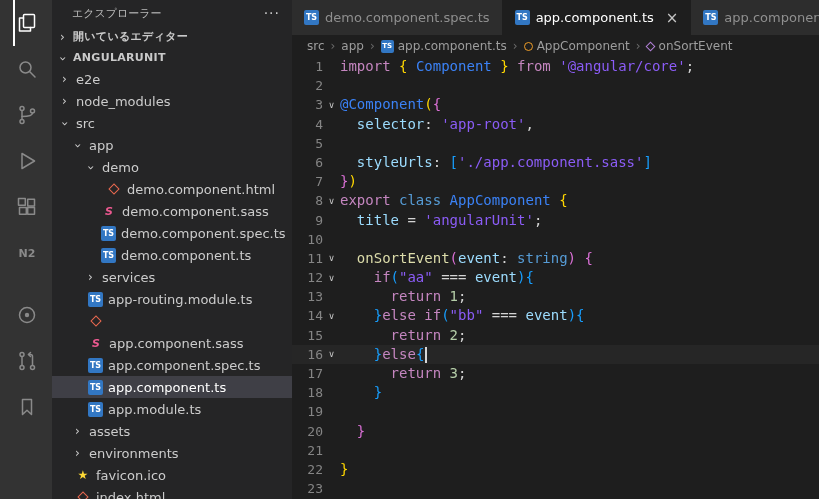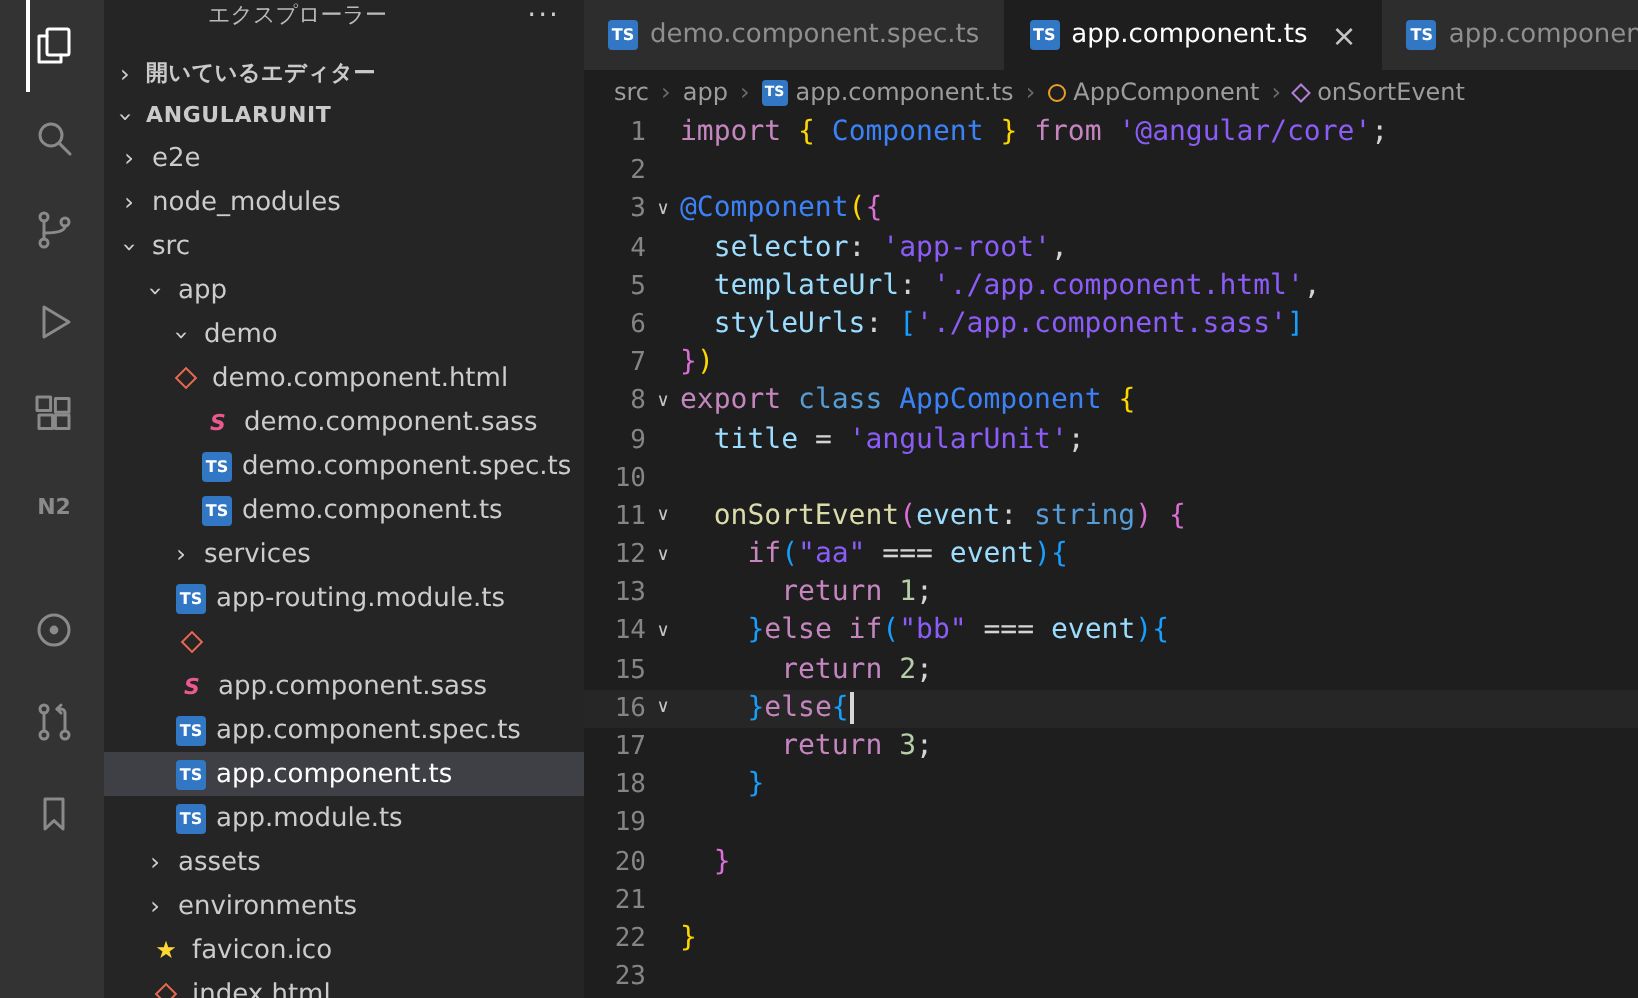--- a/index.html
+++ b/index.html
@@ -11,22 +11,22 @@
   .activity-bar { width:52px; flex:none; background:#333333; display:flex; flex-direction:column;align-items:center; }
   .ab-item { height:46px; display:flex; align-items:center; justify-content:center;
     color:#8a8a8a; border-left:2px solid transparent; cursor:pointer; }
   .ab-item.active { color:#ffffff; border-left-color:#ffffff; }
   .ab-item.gap { margin-top:16px; }
   .ab-item svg { width:24px; height:24px; fill:none; stroke:currentColor; stroke-width:1.5;
     stroke-linecap:round; stroke-linejoin:round; }
 
   
   .sidebar { width:240px; flex:none; background:#252526; color:#cccccc; overflow:hidden; }
-  .sb-header { height:26px; display:flex; justify-content:space-between;
-    padding:0 12px 0 20px; font-size:11px; color:#bababa;margin-left:32px; }
+  .sb-header { height:26px; display:flex; align-items:center; justify-content:space-between;
+    padding:0 12px 0 20px; font-size:11px; color:#bababa; }
   .sb-more { font-size:14px; letter-spacing:1px; color:#cccccc; cursor:pointer; }
   .sb-section { height:21px; display:flex; align-items:center; gap:4px; padding-left:4px;
     font-size:11px; font-weight:bold; color:#cacaca; letter-spacing:.3px; cursor:pointer; }
   .chev { width:13px; flex:none; display:inline-block; text-align:center; font-size:12px;
     color:#cfcfcf; font-weight:normal; transform-origin:50% 55%; }
   .chev.open { transform:rotate(90deg); }
   .tree { overflow:hidden; }
   .sb-row { height:22px; display:flex; align-items:center; gap:5px; font-size:13px;
     color:#cccccc; cursor:pointer; white-space:nowrap; }
   .sb-row.selected { background:#3f3f46; color:#ffffff; }
@@ -164,21 +164,21 @@
           <span>src</span>
         </div>
         <div class="sb-row" style="padding-left: 19px;">
           <span class="chev open">›</span>
           <span>app</span>
         </div>
         <div class="sb-row" style="padding-left: 32px;">
           <span class="chev open">›</span>
           <span>demo</span>
         </div>
-        <div class="sb-row" style="padding-left: 33px;">
+        <div class="sb-row" style="padding-left: 54px;">
           <span class="fi fi-html">
             <i></i>
           </span>
           <span>demo.component.html</span>
         </div>
         <div class="sb-row" style="padding-left: 49px;">
           <span class="fi fi-sass">S</span>
           <span>demo.component.sass</span>
         </div>
         <div class="sb-row" style="padding-left: 49px;">
@@ -296,21 +296,20 @@
           <span class="code-text"><span class="tk-cls">@Component</span><span class="tk-b1">(</span><span class="tk-b2">{</span></span>
         </div>
         <div class="code-line">
           <span class="ln">4</span>
           <span class="fold"></span>
           <span class="code-text"><span class="tk-var">  selector</span><span class="tk-pun">: </span><span class="tk-str">'app-root'</span><span class="tk-pun">,</span></span>
         </div>
         <div class="code-line">
           <span class="ln">5</span>
           <span class="fold"></span>
-          <span class="code-text"><span class="tk-var">  templateUrl</span><span class="tk-pun">: </span><span class="tk-str">'./app.component.html'</span><span class="tk-pun">,</span></span>
         </div>
         <div class="code-line">
           <span class="ln">6</span>
           <span class="fold"></span>
           <span class="code-text"><span class="tk-var">  styleUrls</span><span class="tk-pun">: </span><span class="tk-b3">[</span><span class="tk-str">'./app.component.sass'</span><span class="tk-b3">]</span></span>
         </div>
         <div class="code-line">
           <span class="ln">7</span>
           <span class="fold"></span>
           <span class="code-text"><span class="tk-b2">}</span><span class="tk-b1">)</span></span>

